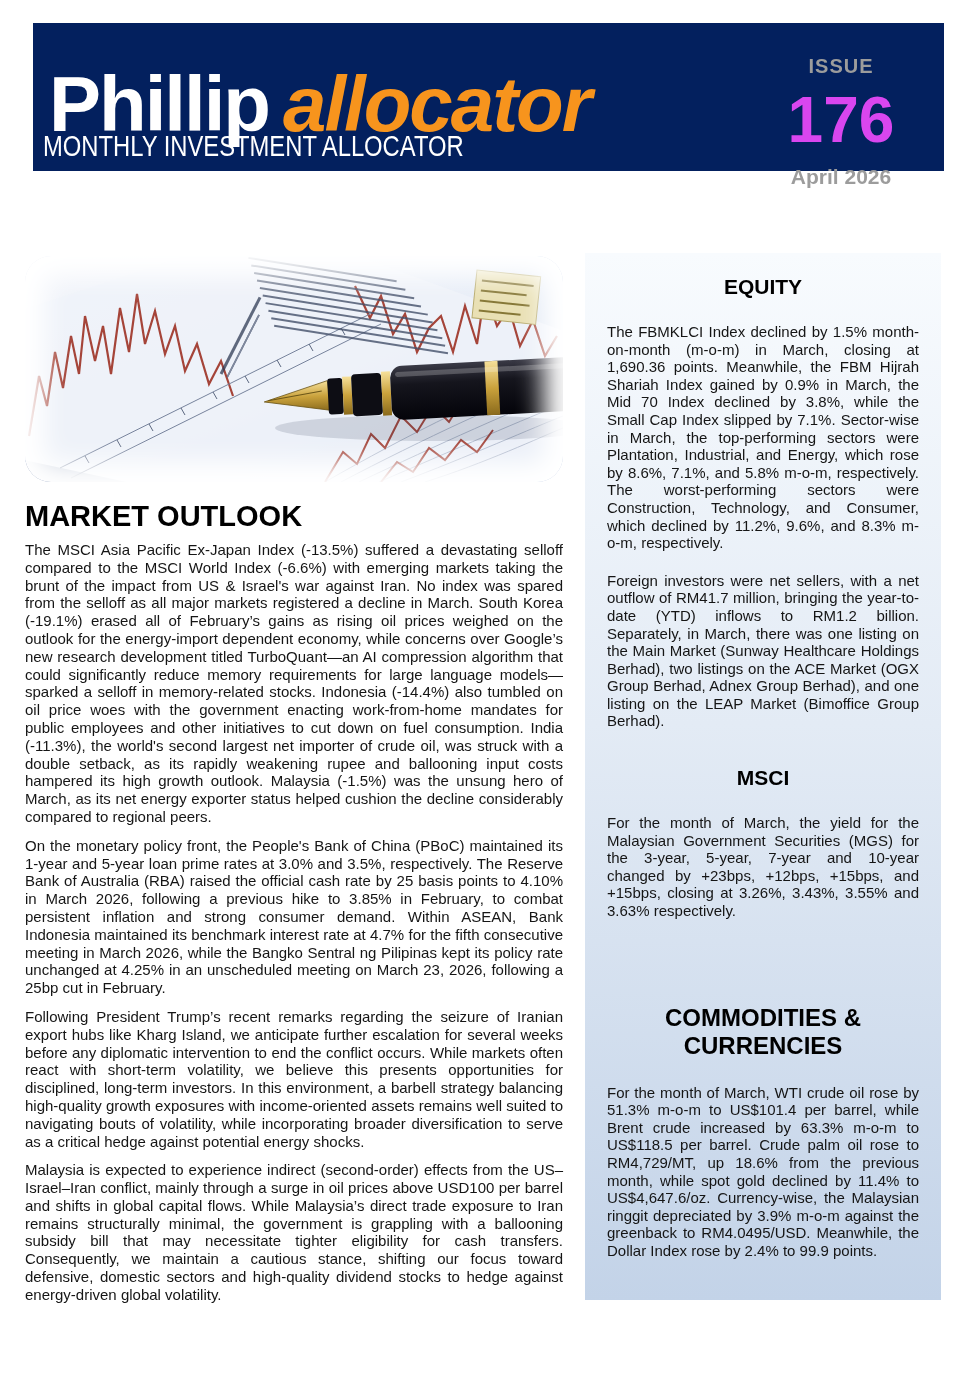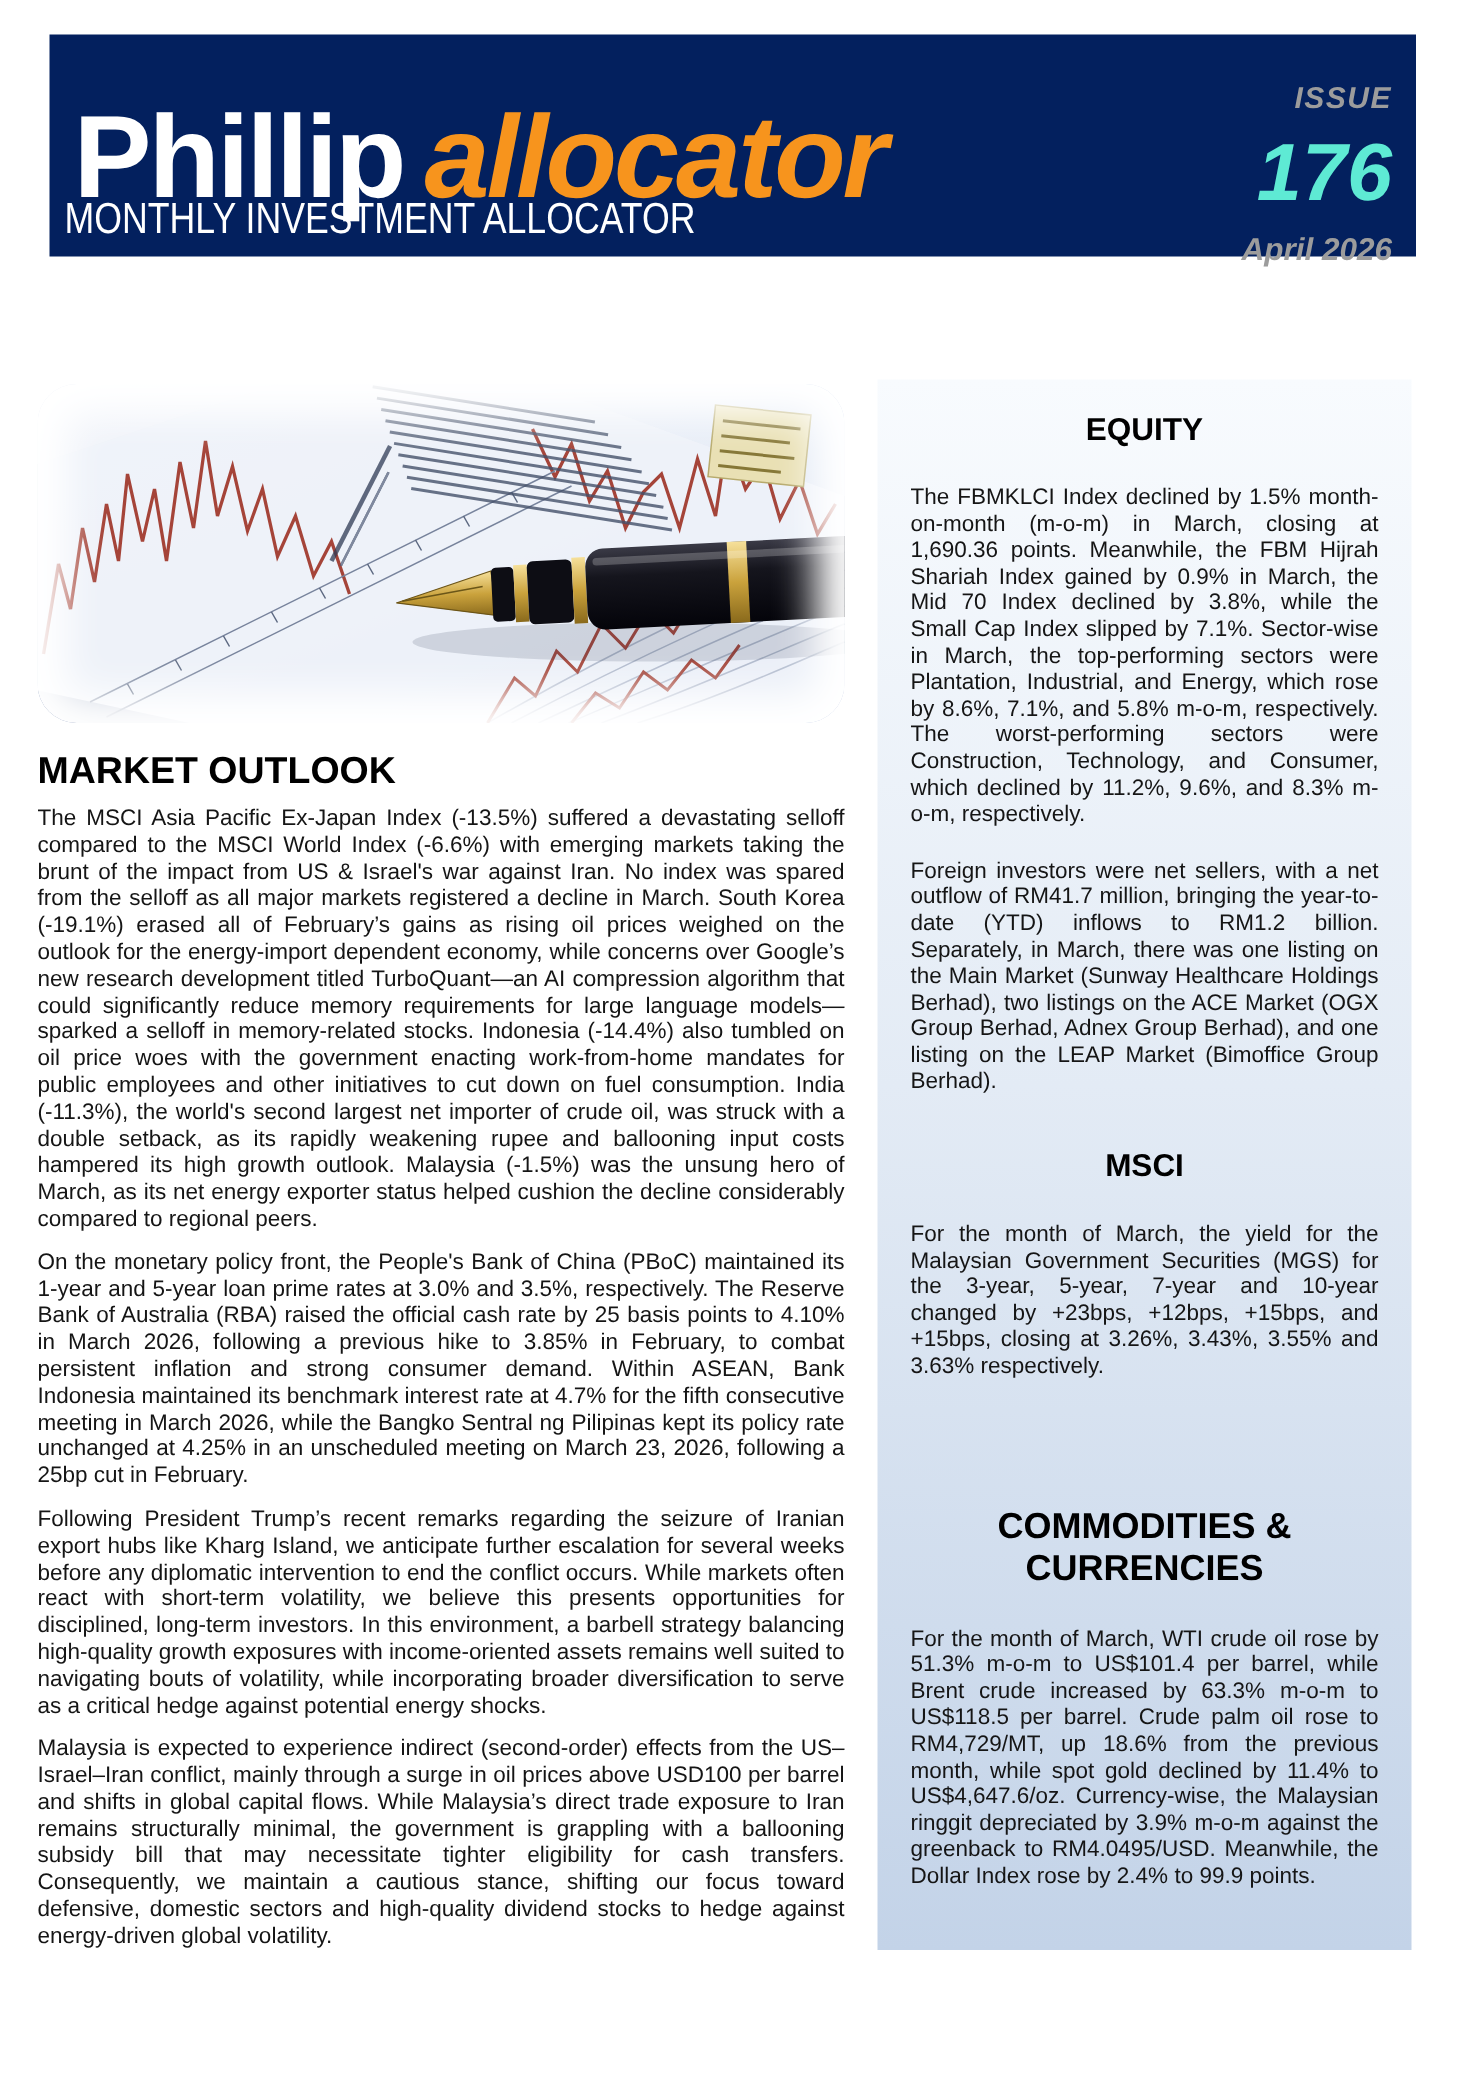--- a/index.html
+++ b/index.html
@@ -4,38 +4,38 @@
 <style>
   html,body{margin:0;padding:0;background:#ffffff;}
   body{font-family:"Liberation Sans","DejaVu Sans",sans-serif;color:#111;}
   .page{position:relative;width:971px;height:1385px;background:#fff;overflow:hidden;}
 
   
   .masthead{position:absolute;left:33px;top:23px;width:911px;height:148px;background:#03205E;}
   .brand{position:absolute;left:16px;top:42px;font-size:78px;font-weight:700;line-height:1;white-space:nowrap;letter-spacing:-2px;}
   .brand .primary{color:#ffffff;}
   .brand .secondary{color:#F7941D;font-style:italic;margin-left:14px;}
-  .issue-block{position:absolute;right:16px;top:32px;width:150px;text-align:right;font-style:italic;}
+  .issue-block{position:absolute;right:28px;top:32px;width:150px;text-align:center;}
   .issue-label{font-size:20px;font-weight:700;color:#9C9C9C;letter-spacing:1px;}
-  .issue-number{font-size:54px;font-weight:700;color:#5eead4;margin-top:10px;line-height:1;}
+  .issue-number{font-size:64px;font-weight:700;color:#d946ef;margin-top:10px;line-height:1;}
   .issue-date{font-size:21px;font-weight:700;color:#9C9C9C;margin-top:13px;}
   .masthead-subtitle{position:absolute;left:10px;bottom:8px;color:#ffffff;font-size:29px;font-weight:400;transform:scaleX(.82);transform-origin:left center;white-space:nowrap;letter-spacing:0;}
 
   
   .content{position:absolute;left:25px;top:253px;width:916px;display:flex;gap:22px;align-items:flex-start;}
   .left-col{width:538px;}
   .sidebar{width:356px;min-height:904px;box-sizing:border-box;padding:14px 6px 20px;background:linear-gradient(180deg,#F8FBFE 0%,#E3EBF5 45%,#C3D3E8 100%);}
 
   
   .hero{position:relative;width:538px;height:226px;border-radius:26px;overflow:hidden;margin-top:3px;}
   .hero svg{display:block;}
   .hero::after{content:"";position:absolute;inset:0;border-radius:26px;box-shadow:inset 0 0 26px 20px #ffffff;pointer-events:none;}
 
   
-  .main-title{margin:18px 0 8px;font-size:25px;font-weight:700;letter-spacing:0;color:#000;}
+  .main-title{margin:18px 0 8px;font-size:29px;font-weight:700;letter-spacing:0;color:#000;}
   .body-copy p{margin:0 0 11px;font-size:15px;line-height:17.8px;text-align:justify;color:#151515;}
 
   
   .sb-heading{text-align:center;font-size:21px;font-weight:700;color:#000;margin:8px 0 24px;}
   .sb-heading.bond{margin-top:36px;}
   .sb-heading.commodities{margin-top:84px;font-size:24px;}
   .sidebar p{margin:0 16px 20px;font-size:15px;line-height:17.6px;text-align:justify;color:#151515;}
 </style>
 </head>
 <body>

